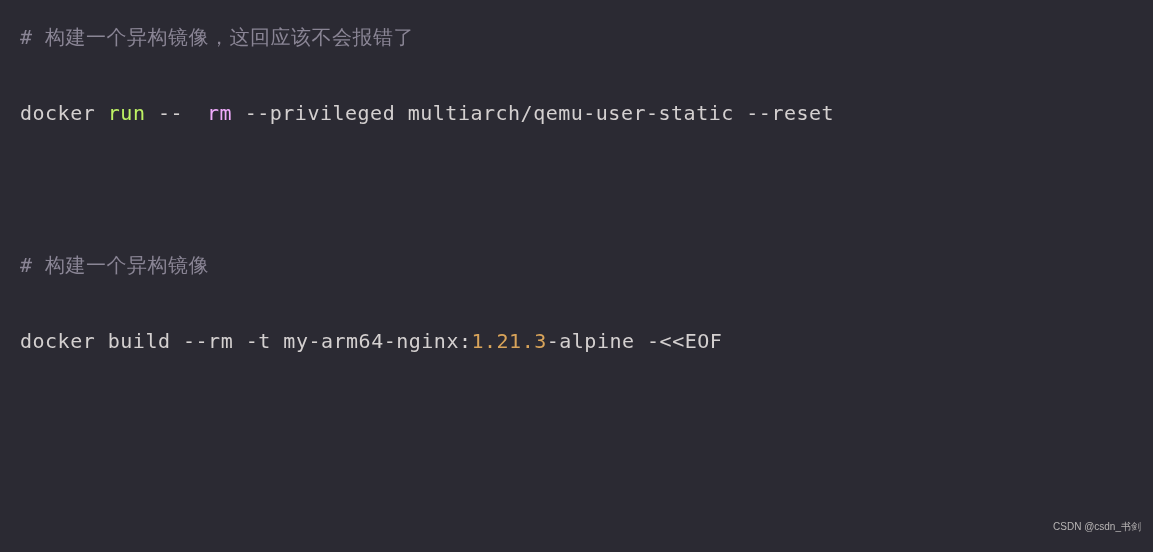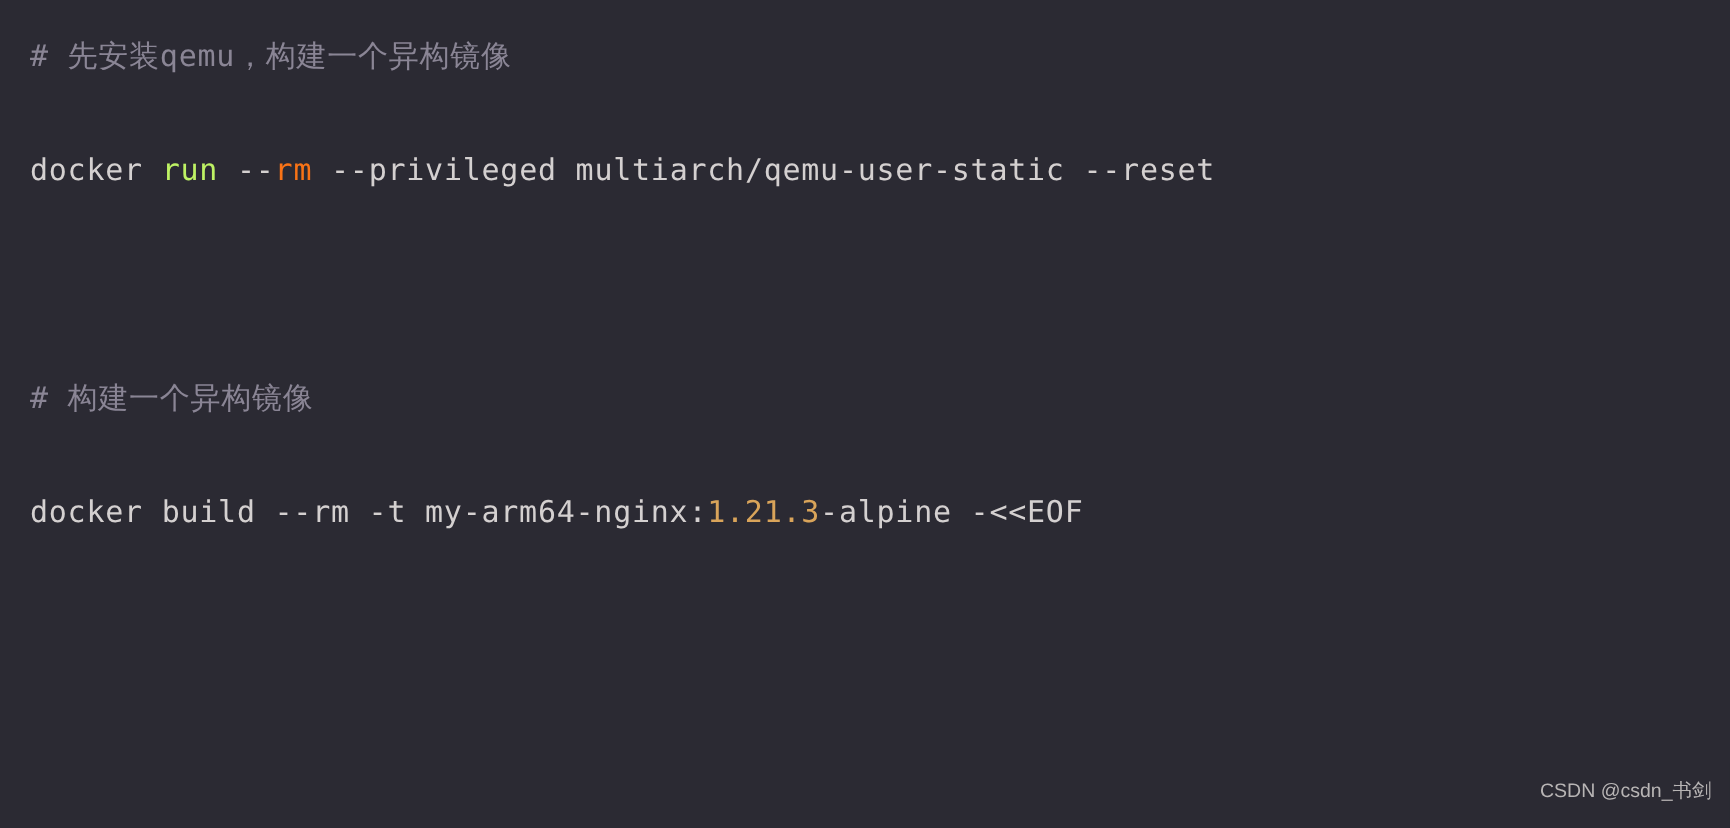--- a/index.html
+++ b/index.html
@@ -18,38 +18,38 @@
       color: #d4d0d0;
       line-height: 38px;
       letter-spacing: 0.5px;
     }
     .line {
       white-space: pre;
     }
     .comment { color: #8a8595; }
     .cmd { color: #d4d0d0; text-align: center; }
     .run { color: #bef264; }
-    .rm { color: #f97316; }
+    .rm { color: #f0abfc; margin-left: 24px; }
     .num { color: #d9a45a; }
     .from { color: #c77a6a; }
     .user { color: #d9a45a; }
     .watermark {
       position: absolute;
       bottom: 6px;
       right: 12px;
-      font-size: 13px;
+      font-size: 10px;
       color: #b8b5b5;
       font-family: Arial, sans-serif;
       letter-spacing: 0;
     }
   </style>
 </head>
 <body>
 
-<pre><div class="line"><span class="comment"># 先安装qemu，构建一个异构镜像</span></div>
+<pre><div class="line"><span class="comment"># 构建一个异构镜像，这回应该不会报错了</span></div>
 <div class="line"><span class="cmd">docker </span><span class="run">run</span><span class="cmd"> --</span><span class="rm">rm</span><span class="cmd"> --privileged multiarch/qemu-user-static --reset</span></div>
 <div class="line"><span> </span></div>
 <div class="line"><span class="comment"># 构建一个异构镜像</span></div>
 <div class="line"><span class="cmd">docker build --rm -t my-arm64-nginx:</span><span class="num">1.21.3</span><span class="cmd">-alpine -&lt;&lt;EOF</span></div>
 <div class="line"></div>
 
 
 
 
 

